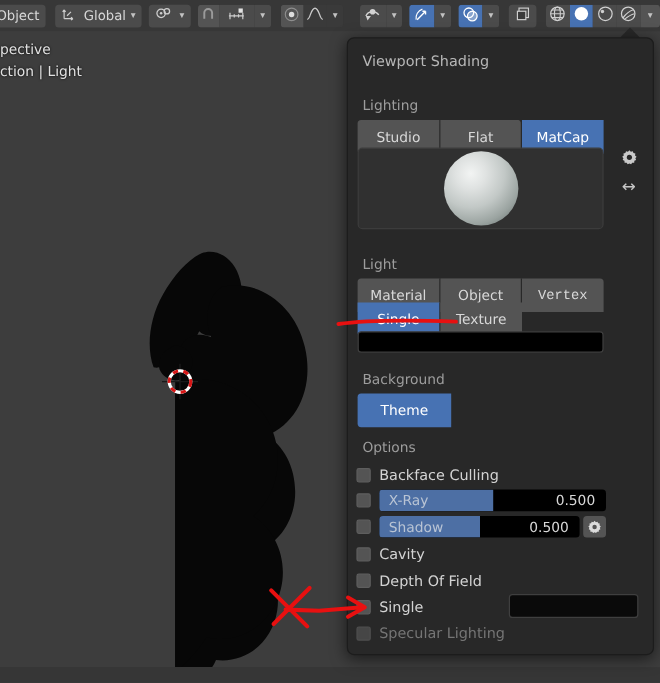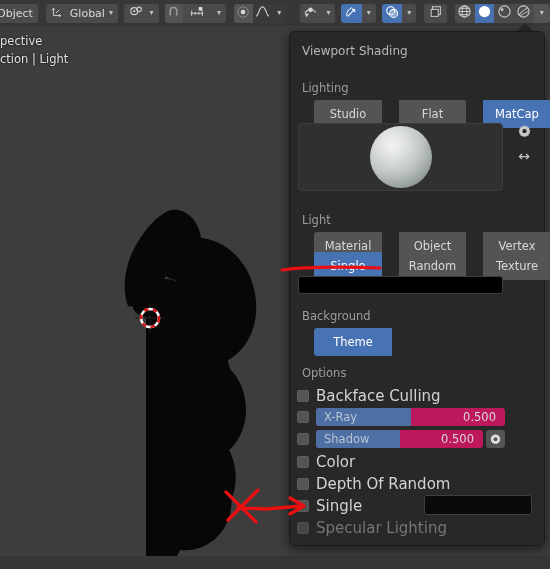--- a/index.html
+++ b/index.html
@@ -61,21 +61,21 @@
     position:absolute;left:13px;top:12px;font-size:12px;color:#b7b7b7;
   }
   .sect-label{
     position:absolute;left:13px;font-size:11.5px;color:#9d9d9d;
   }
   
   .segrow{position:absolute;display:flex;}
   .seg{
     height:28px;display:flex;align-items:center;justify-content:center;
     background:#545454;color:#d8d8d8;font-size:11.5px;
-    border-right:1px solid #282828;box-sizing:border-box;margin-left:16px;
+    border-right:1px solid #282828;box-sizing:border-box;
   }
   .seg:last-child{border-right:none;}
   .seg.sel{background:#4772b3;color:#ffffff;}
   .r-left{border-radius:3px 0 0 3px;}
   .r-right{border-radius:0 3px 3px 0;}
   .r-tl{border-radius:3px 0 0 0;}
   .r-tr{border-radius:0 3px 0 0;}
   .r-bl{border-radius:0 0 0 3px;}
   .r-br{border-radius:0 0 3px 0;}
   
@@ -96,25 +96,25 @@
     position:absolute;background:#000000;border:1px solid #3f3f3f;
     border-radius:3px;box-sizing:border-box;
   }
   
   .optrow{position:absolute;left:297px;display:flex;align-items:center;height:18px;}
   .cbox{
     width:12px;height:12px;background:#545454;border:1px solid #5e5e5e;
     border-radius:2px;box-sizing:border-box;flex:none;
   }
   .cbox.dim{background:#464646;border-color:#4e4e4e;}
-  .optlabel{margin-left:7px;font-size:15px;color:#d3d3d3;white-space:nowrap;}
+  .optlabel{margin-left:7px;font-size:12px;color:#d3d3d3;white-space:nowrap;}
   .optlabel.dim{color:#757575;}
   
   .slider{
-    position:relative;height:18px;border-radius:3px;background:#be185d;
+    position:relative;height:18px;border-radius:3px;background:#000000;
     overflow:hidden;box-sizing:border-box;
   }
   .slider .fill{position:absolute;left:0;top:0;bottom:0;background:#4d6fa4;}
   .slider .sname{
     position:absolute;left:8px;top:0;line-height:18px;font-size:11.5px;color:#b9c4d4;
   }
   .slider .sval{
     position:absolute;right:9px;top:0;line-height:18px;font-size:11.5px;color:#d8d8d8;
   }
   .gearbtn{
@@ -378,25 +378,24 @@
 </div>
 <div class="sidebtn" style="left:515px;top:147px;">
   <span style="color:#c6c6c6;font-size:14px;line-height:1;">↔</span>
 </div>
 
 <div class="sect-label" style="left:302px;top:213px;">Light</div>
 
 <div class="segrow" style="left:298px;top:232px;">
   <div class="seg r-tl" style="width:69px;">Material</div>
   <div class="seg" style="width:68px;">Object</div>
-  <div class="seg r-tr" style="width:68px;">Vertex</div>
+  <div class="seg r-tr" style="width:68px;font-family:Liberation Mono, monospace;">Vertex</div>
 </div>
 <div class="segrow" style="left:298px;top:252px;">
   <div class="seg sel r-bl" style="width:69px;">Single</div>
-  <div class="seg" style="width:68px;">Random</div>
   <div class="seg r-br" style="width:68px;">Texture</div>
 </div>
 
 <div class="swatch" style="left:298px;top:276px;width:205px;height:18px;"></div>
 
 <div class="sect-label" style="left:302px;top:309px;">Background</div>
 
 <div class="segrow" style="left:298px;top:328px;">
   <div class="seg sel r-left" style="width:78px;">Theme</div>
 </div>
@@ -429,26 +428,26 @@
       <path fill="#dcdcdc" d="M8 1.3 L9.3 2.6 L11 2.1 L11.6 3.8 L13.3 4.1 L13 5.9 L14.4 7 L13.3 8.3
         L14 9.9 L12.4 10.7 L12.3 12.4 L10.5 12.4 L9.5 13.8 L8 13 L6.5 13.8 L5.5 12.4 L3.7 12.4
         L3.6 10.7 L2 9.9 L2.7 8.3 L1.6 7 L3 5.9 L2.7 4.1 L4.4 3.8 L5 2.1 L6.7 2.6 Z"></path>
       <circle cx="8" cy="7.6" r="2.3" fill="#545454"></circle>
     </svg>
   </span>
 </div>
 
 <div class="optrow" style="top:453px;">
   <span class="cbox"></span>
-  <span class="optlabel">Color</span>
+  <span class="optlabel">Cavity</span>
 </div>
 
 <div class="optrow" style="top:475px;">
   <span class="cbox"></span>
-  <span class="optlabel">Depth Of Random</span>
+  <span class="optlabel">Depth Of Field</span>
 </div>
 
 <div class="optrow" style="top:497px;">
   <span class="cbox"></span>
   <span class="optlabel">Single</span>
 </div>
 <div class="swatch" style="left:424px;top:495px;width:108px;height:20px;background:#0a0a0a;"></div>
 
 <div class="optrow" style="top:519px;">
   <span class="cbox dim"></span>

